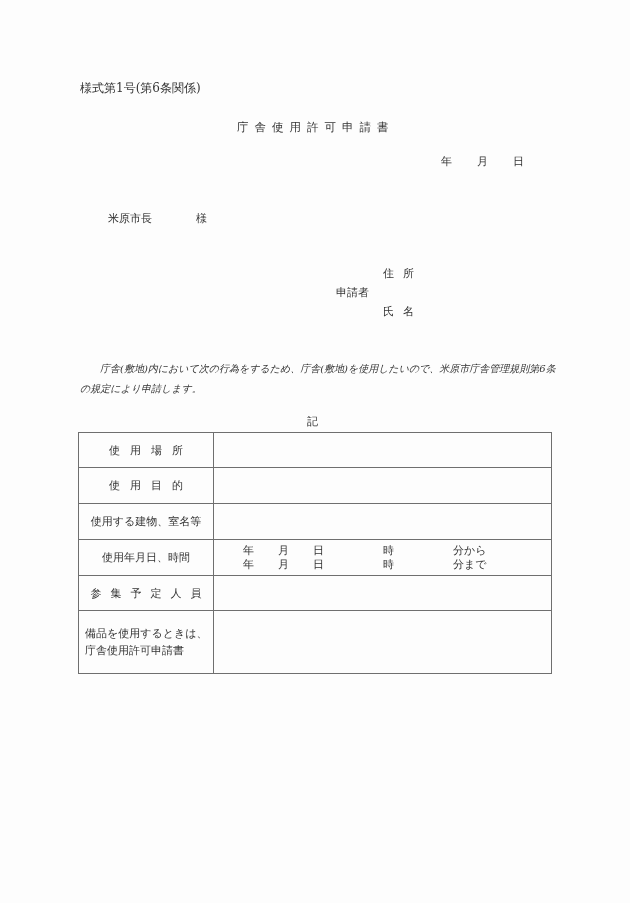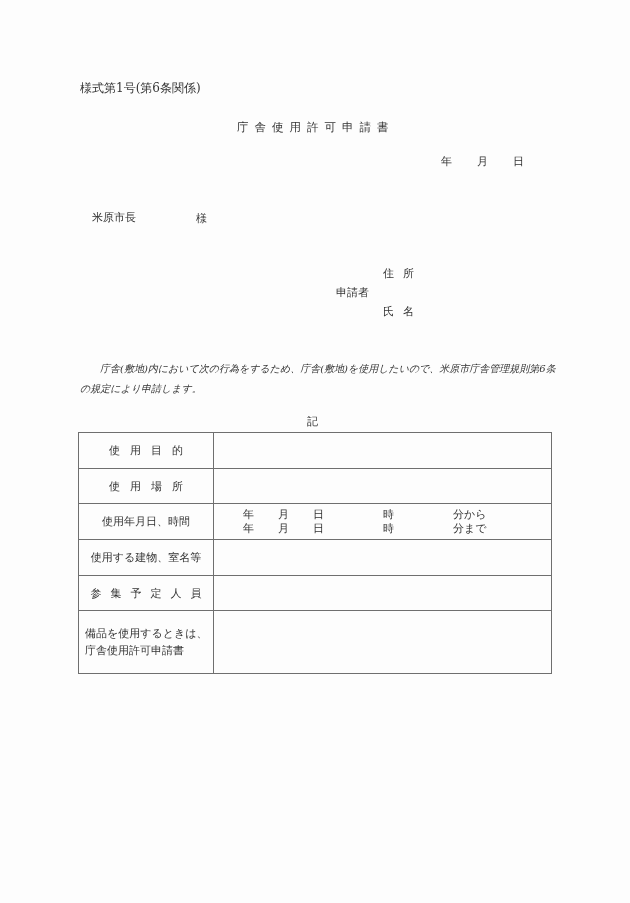--- a/index.html
+++ b/index.html
@@ -16,21 +16,21 @@
       color: #333333;
       font-size: 11px;
     }
     .abs { position: absolute; white-space: nowrap; line-height: 1; }
     .form-no { left: 80px; top: 82px; font-size: 12px; }
     .title { left: 237px; top: 122px; font-size: 11.5px; letter-spacing: 6px; }
     .date { top: 156px; font-size: 11px; }
     .date-y { left: 441px; }
     .date-m { left: 477px; }
     .date-d { left: 513px; }
-    .addressee { left: 92px; top: 213px; font-family: Liberation Mono, monospace; }
+    .addressee { left: 108px; top: 213px; }
     .honorific { left: 196px; top: 213px; }
     .applicant-addr { left: 383px; top: 268px; letter-spacing: 9px; }
     .applicant-label { left: 336px; top: 287px; }
     .applicant-name { left: 383px; top: 306px; letter-spacing: 9px; }
     .body-text {
       left: 80px; top: 359px; width: 480px;
       white-space: normal; line-height: 20px;
       text-indent: 20px; font-size: 10px; font-style: italic;
     }
     .ki { left: 307px; top: 416px; }
@@ -86,26 +86,30 @@
   <div class="abs applicant-addr">住所</div>
   <div class="abs applicant-label">申請者</div>
   <div class="abs applicant-name">氏名</div>
 
   <div class="abs body-text">庁舎(敷地)内において次の行為をするため、庁舎(敷地)を使用したいので、米原市庁舎管理規則第6条の規定により申請します。</div>
 
   <div class="abs ki">記</div>
 
   <table class="form-table">
     <tbody>
-        <tr style="height:36px;">
+        <tr style="height:35px;">
+      <td class="label"><span class="spaced4">使用場所</span></td>
+      <td class="value"></td>
+    </tr>
+    <tr style="height:36px;">
       <td class="label"><span class="spaced4">使用目的</span></td>
       <td class="value"></td>
     </tr>
-    <tr style="height:35px;">
-      <td class="label"><span class="spaced4">使用場所</span></td>
+    <tr style="height:36px;">
+      <td class="label">使用する建物、室名等</td>
       <td class="value"></td>
     </tr>
     <tr style="height:36px;">
       <td class="label">使用年月日、時間</td>
       <td class="value">
         <div class="dt-line">
           <span style="left:29px;">年</span>
           <span style="left:64px;">月</span>
           <span style="left:99px;">日</span>
           <span style="left:169px;">時</span>
@@ -113,24 +117,20 @@
         </div>
         <div class="dt-line">
           <span style="left:29px;">年</span>
           <span style="left:64px;">月</span>
           <span style="left:99px;">日</span>
           <span style="left:169px;">時</span>
           <span style="left:239px;">分まで</span>
         </div>
       </td>
     </tr>
-    <tr style="height:36px;">
-      <td class="label">使用する建物、室名等</td>
-      <td class="value"></td>
-    </tr>
     <tr style="height:35px;font-family:Liberation Mono, monospace;">
       <td class="label"><span class="spaced6">参集予定人員</span></td>
       <td class="value"></td>
     </tr>
     <tr style="height:63px;">
       <td class="label left">
         <div>備品を使用するときは、</div>
         <div>庁舎使用許可申請書</div>
       </td>
       <td class="value"></td>

